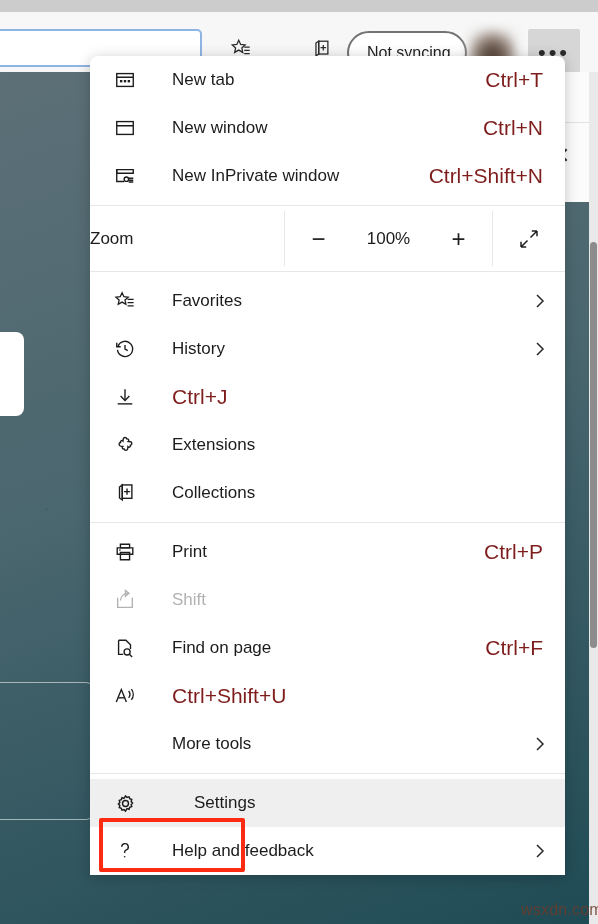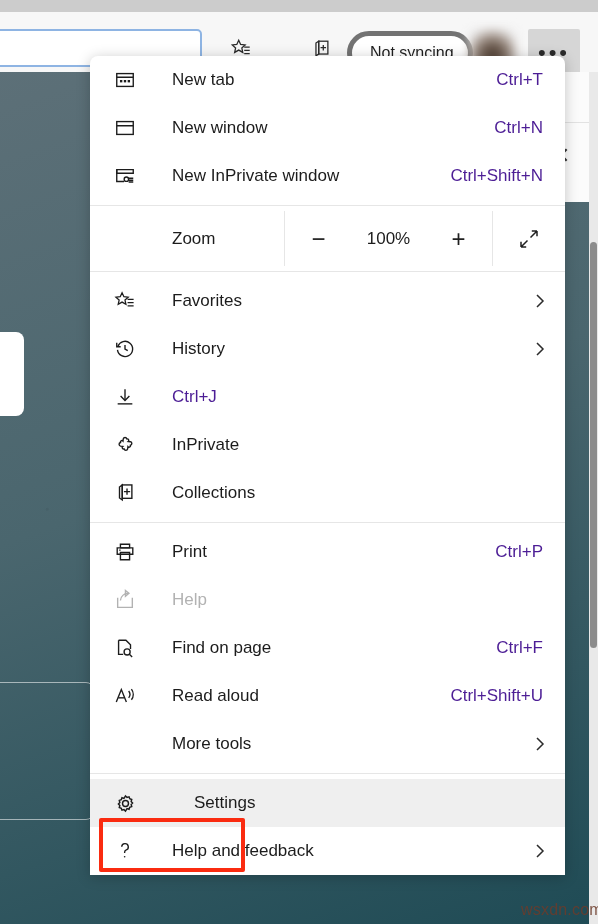--- a/index.html
+++ b/index.html
@@ -81,21 +81,21 @@
   .tb-favorites { left: 226px; }
   .tb-collections { left: 306px; }
 
   .profile-pill {
     position: absolute;
     left: 347px; top: 19px;
     height: 44px;
     padding: 0 14px 0 18px;
     display: flex;
     align-items: center;
-    border: 5px solid #737373;
+    border: 2px solid #737373;
     border-radius: 22px;
     background: #ffffff;
     font-size: 16px;
     color: #1f1f1f;
     white-space: nowrap;
     box-sizing: border-box;
   }
   .avatar {
     position: absolute;
     left: 469px; top: 17px;
@@ -187,22 +187,22 @@
     align-items: center;
     justify-content: center;
     color: #1c1c1c;
     margin-right: 32px;
   }
   .menu-row .label {
     flex: 1;
     white-space: nowrap;
   }
   .menu-row .accel {
-    font-size: 17px;
-    color: #4c1d95;
+    font-size: 21px;
+    color: #7f1d1d;
     white-space: nowrap;
     padding-right: 4px;
   }
   .menu-row .chev {
     width: 18px;
     display: flex;
     align-items: center;
     justify-content: flex-end;
     color: #2b2b2b;
   }
@@ -222,21 +222,20 @@
     display: flex;
     align-items: stretch;
     height: 55px;
     font-size: 17px;
     color: #1c1c1c;
   }
   .zoom-label {
     width: 194px;
     display: flex;
     align-items: center;
-    padding-left: 82px;
     box-sizing: border-box;
   }
   .zoom-ctrls {
     flex: 1;
     display: flex;
     align-items: center;
     justify-content: space-around;
     border-left: 1px solid #e6e6e6;
     border-right: 1px solid #e6e6e6;
   }
@@ -428,21 +427,21 @@
       <span class="accel">Ctrl+J</span>
     </div>
 
 
     <div class="menu-row">
       <span class="ico">
         <svg width="22" height="22" viewBox="0 0 24 24" fill="none" stroke="currentColor" stroke-width="1.5">
           <path d="M9.5 3.2a2 2 0 0 1 3.9 0c.6-.2 1.4 0 1.8.6.5.7.3 1.6-.3 2.1l2.4.3a2 2 0 0 1 0 3.9c.2.6 0 1.4-.6 1.8-.7.5-1.6.3-2.1-.3l-.3 2.4a2 2 0 0 1-3.9 0c-.6.2-1.4 0-1.8-.6-.5-.7-.3-1.6.3-2.1l-2.4-.3a2 2 0 0 1 0-3.9c-.2-.6 0-1.4.6-1.8.7-.5 1.6-.3 2.1.3z" transform="translate(0.6 2.2)"></path>
         </svg>
       </span>
-      <span class="label">InPrivate</span>
+      <span class="label">Extensions</span>
     </div>
 
     <div class="menu-row">
       <span class="ico">
         <svg width="22" height="22" viewBox="0 0 24 24" fill="none" stroke="currentColor" stroke-width="1.5">
           <path d="M6 5.4l3-2.2v16.4l-3-2.2z"></path>
           <rect x="9" y="3.2" width="10.5" height="14.6"></rect>
           <path d="M14.2 7v7M10.8 10.5h6.8"></path>
         </svg>
       </span>
@@ -465,21 +464,21 @@
     </div>
 
     <div class="menu-row disabled">
       <span class="ico">
         <svg width="22" height="22" viewBox="0 0 24 24" fill="none" stroke="currentColor" stroke-width="1.5">
           <path d="M4 9.5V20h16V9.5"></path>
           <path d="M7 12.5c.5-5 4.5-7.6 8.5-7.8"></path>
           <path d="M12.5 1.6l3.8 3.1-3.8 3.2z"></path>
         </svg>
       </span>
-      <span class="label">Help</span>
+      <span class="label">Shift</span>
     </div>
 
     <div class="menu-row">
       <span class="ico">
         <svg width="22" height="22" viewBox="0 0 24 24" fill="none" stroke="currentColor" stroke-width="1.5">
           <path d="M5 3.5h8l5 5V13"></path>
           <path d="M5 3.5V19h5"></path>
           <circle cx="14.3" cy="16.3" r="3.3"></circle>
           <path d="M16.8 18.8l3 3"></path>
         </svg>
@@ -490,21 +489,20 @@
 
     <div class="menu-row">
       <span class="ico">
         <svg width="22" height="22" viewBox="0 0 24 24" fill="none" stroke="currentColor" stroke-width="1.5">
           <path d="M2.5 18.5L8 5l5.5 13.5"></path>
           <path d="M4.8 14h6.4"></path>
           <path d="M16 6.5a6.2 6.2 0 0 1 0 7.6"></path>
           <path d="M19 4.5a9.5 9.5 0 0 1 0 11.6"></path>
         </svg>
       </span>
-      <span class="label">Read aloud</span>
       <span class="accel">Ctrl+Shift+U</span>
     </div>
 
     <div class="menu-row no-icon">
       <span class="ico"></span>
       <span class="label">More tools</span>
       <span class="chev">
         <svg width="14" height="18" viewBox="0 0 14 18" fill="none" stroke="currentColor" stroke-width="1.5">
             <path d="M4 3l6 6-6 6"></path>
           </svg>

